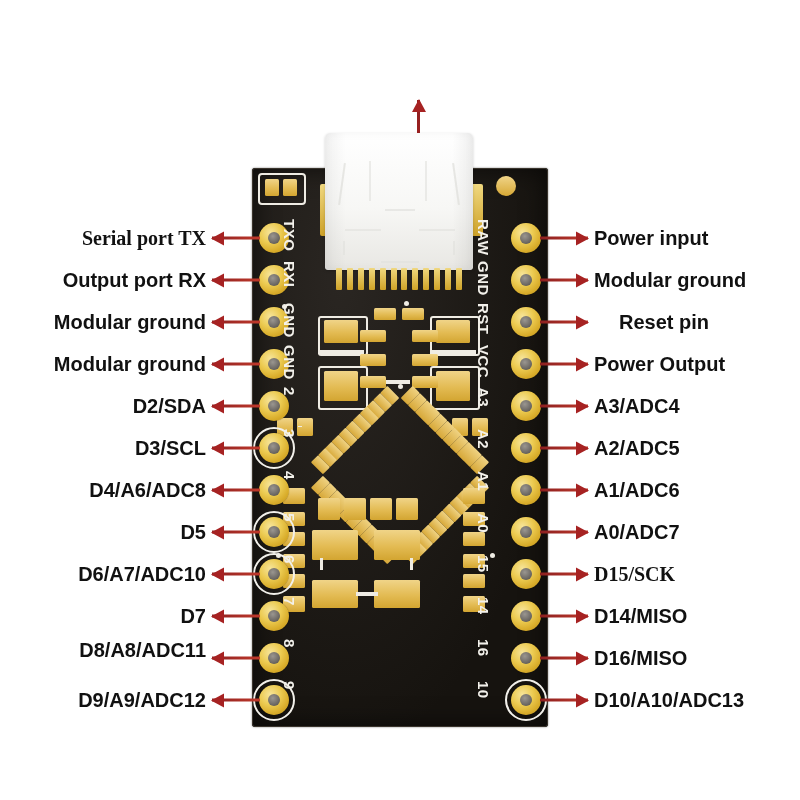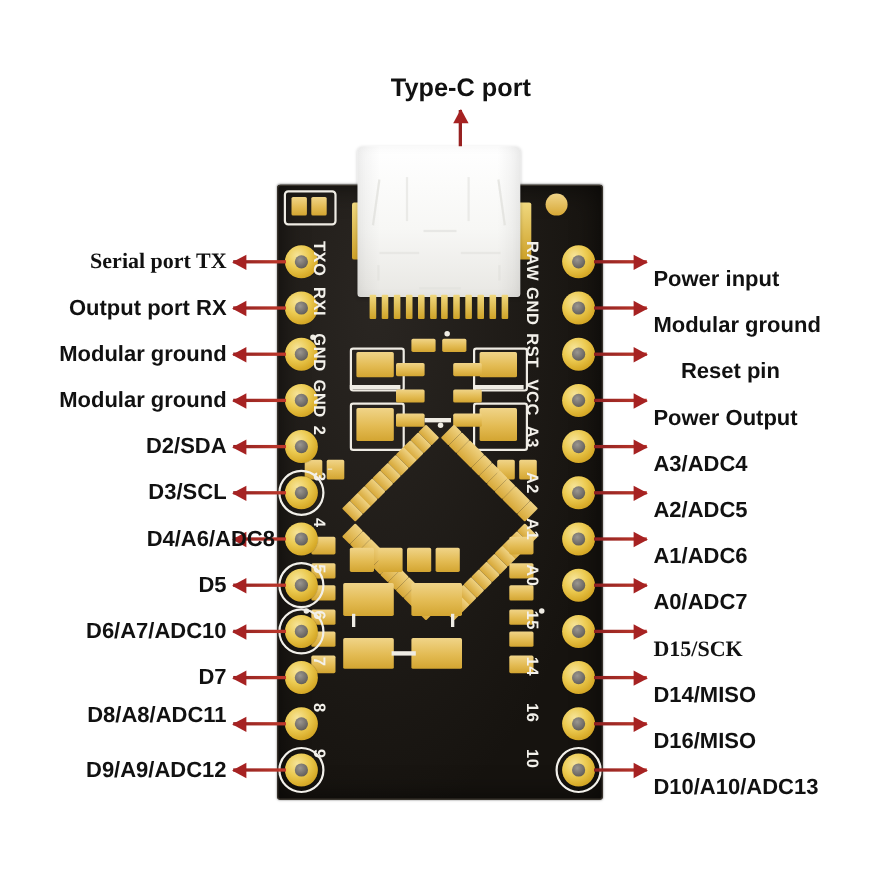--- a/index.html
+++ b/index.html
@@ -87,21 +87,21 @@
   .qfn{position:absolute;left:50%;top:50%;transform:translate(-50%,-50%) rotate(45deg);}
   .qfn .fin{position:absolute;background:linear-gradient(180deg,#efd282,#d7a838);border-radius:1px;}
 
   
   .label{
     position:absolute;color:#111111;font-weight:bold;
     font-size:20px;white-space:nowrap;line-height:1;
     font-family:"Liberation Sans", sans-serif;
   }
   .label.l{text-align:right;transform:translateY(-50%);}
-  .label.r{text-align:left;transform:translateY(-50%);margin-top:16px;}
+  .label.r{text-align:left;transform:translateY(-50%);}
   .label.title{font-size:23px;transform:translate(-50%,-50%);}
 
   
   .arrow{position:absolute;height:3px;background:linear-gradient(90deg,#8d2020,#c0392b);transform:translateY(-50%);}
   .arrow:after{
     content:"";position:absolute;top:50%;width:0;height:0;
     border-top:7px solid transparent;border-bottom:7px solid transparent;
   }
   .arrow.to-left:after{left:-1px;transform:translateY(-50%);border-right:13px solid #a62222;}
   .arrow.to-right:after{right:-1px;transform:translateY(-50%);border-left:13px solid #a62222;}
@@ -110,21 +110,20 @@
     content:"";position:absolute;left:50%;top:-1px;transform:translateX(-50%);
     border-left:7px solid transparent;border-right:7px solid transparent;
     border-bottom:13px solid #a62222;border-top:none;
   }
 </style>
 </head>
 <body>
 
 <div id="stage">
 
-  <div class="label title" style="left:419px;top:80px;">Type-C port</div>
   <div class="arrow vert" style="left:417px;top:100px;height:60px;"></div>
 
   <div class="pcb">
     <div class="pcb-edge"></div>
 
     <div class="silkbox" style="left:6px;top:5px;width:44px;height:28px;"></div>
     <div class="smd" style="left:13px;top:11px;width:14px;height:17px;"></div>
     <div class="smd" style="left:31px;top:11px;width:14px;height:17px;"></div>
 
     <div style="position:absolute;left:244px;top:8px;width:20px;height:20px;border-radius:50%;background:linear-gradient(180deg,#f0d488,#d7a835);"></div>
@@ -331,21 +330,21 @@
       <div class="label l" style="left: 0px; top: 280px; width: 206px;">Output port RX</div>
       <div class="arrow to-left" style="left: 212px; top: 322px; width: 48px;"></div>
       <div class="label l" style="left: 0px; top: 322px; width: 206px;">Modular ground</div>
       <div class="arrow to-left" style="left: 212px; top: 364px; width: 48px;"></div>
       <div class="label l" style="left: 0px; top: 364px; width: 206px;">Modular ground</div>
       <div class="arrow to-left" style="left: 212px; top: 406px; width: 48px;"></div>
       <div class="label l" style="left: 0px; top: 406px; width: 206px;">D2/SDA</div>
       <div class="arrow to-left" style="left: 212px; top: 448px; width: 48px;"></div>
       <div class="label l" style="left: 0px; top: 448px; width: 206px;">D3/SCL</div>
       <div class="arrow to-left" style="left: 212px; top: 490px; width: 48px;"></div>
-      <div class="label l" style="left: 0px; top: 490px; width: 206px; padding-left: 44px;">D4/A6/ADC8</div>
+      <div class="label l" style="left: 0px; top: 490px; width: 206px;">D4/A6/ADC8</div>
       <div class="arrow to-left" style="left: 212px; top: 532px; width: 48px;"></div>
       <div class="label l" style="left: 0px; top: 532px; width: 206px;">D5</div>
       <div class="arrow to-left" style="left: 212px; top: 574px; width: 48px;"></div>
       <div class="label l" style="left: 0px; top: 574px; width: 206px;">D6/A7/ADC10</div>
       <div class="arrow to-left" style="left: 212px; top: 616px; width: 48px;"></div>
       <div class="label l" style="left: 0px; top: 616px; width: 206px;">D7</div>
       <div class="arrow to-left" style="left: 212px; top: 658px; width: 48px;"></div>
       <div class="label l" style="left: 0px; top: 650px; width: 206px;">D8/A8/ADC11</div>
       <div class="arrow to-left" style="left: 212px; top: 700px; width: 48px;"></div>
       <div class="label l" style="left: 0px; top: 700px; width: 206px;">D9/A9/ADC12</div>

